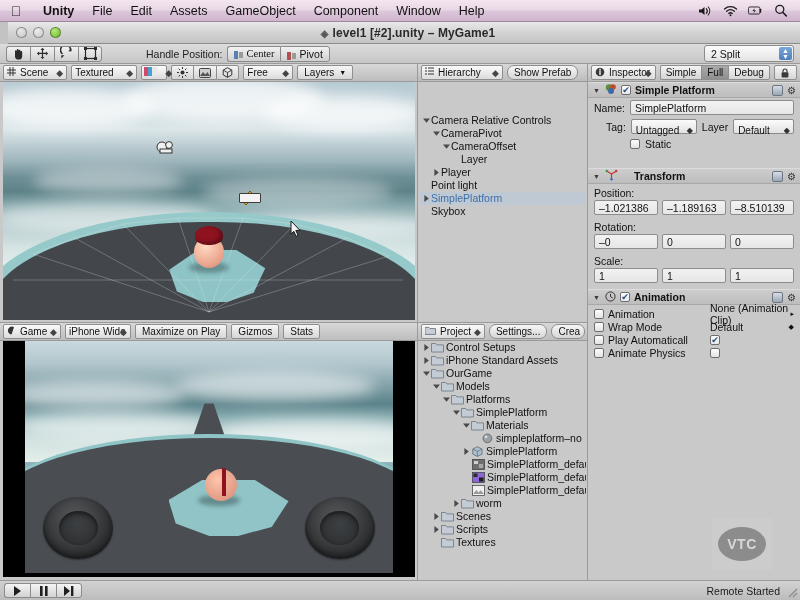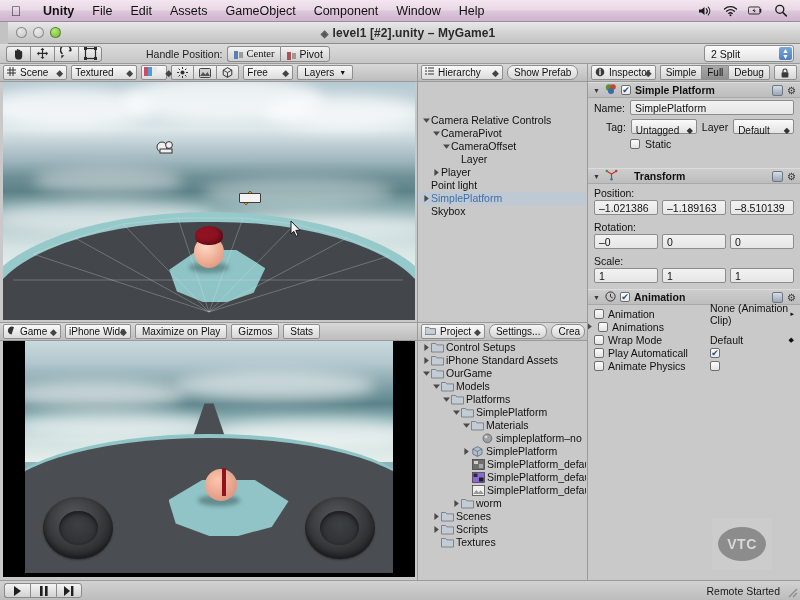--- a/index.html
+++ b/index.html
@@ -889,28 +889,20 @@
       <div id="anim-props" style="padding-top:2px">
           <div class="prop-row">
             <span class="chk"></span>
             <span class="pname">Animation</span>
             <span class="prop-val">
               <span>None (Animation Clip)</span>
               <span style="font-size:7px">▸</span>
             </span>
           </div>
           <div class="prop-row">
-            <span style="width: 8px; font-size: 7px; color: rgb(74, 74, 74); margin-left: -8px; margin-right: 0px;"><svg width="7" height="7" viewBox="0 0 7 7">
-                <path d="M1.4 0v7L5.8 3.5z" fill="#4a4a4a"></path>
-              </svg></span>
-            <span class="chk"></span>
-            <span class="pname">Animations</span>
-            <span class="prop-val"></span>
-          </div>
-          <div class="prop-row">
             <span class="chk"></span>
             <span class="pname">Wrap Mode</span>
             <span class="prop-val">
               <span>Default</span>
               <span style="font-size:7px;line-height:5px">◆</span>
             </span>
           </div>
           <div class="prop-row">
             <span class="chk"></span>
             <span class="pname">Play Automaticall</span>

